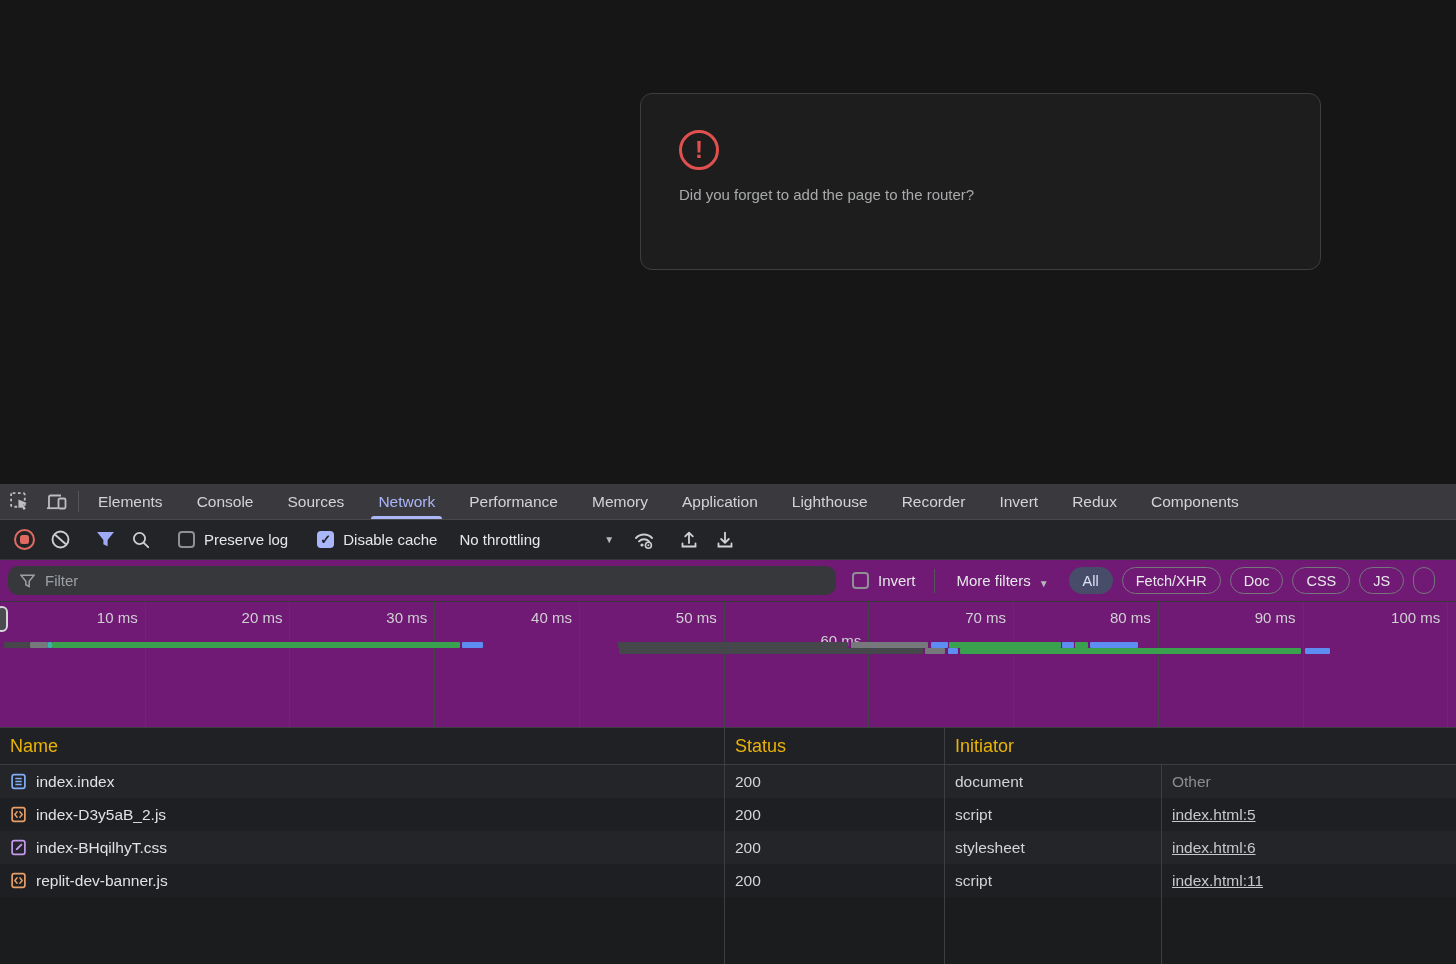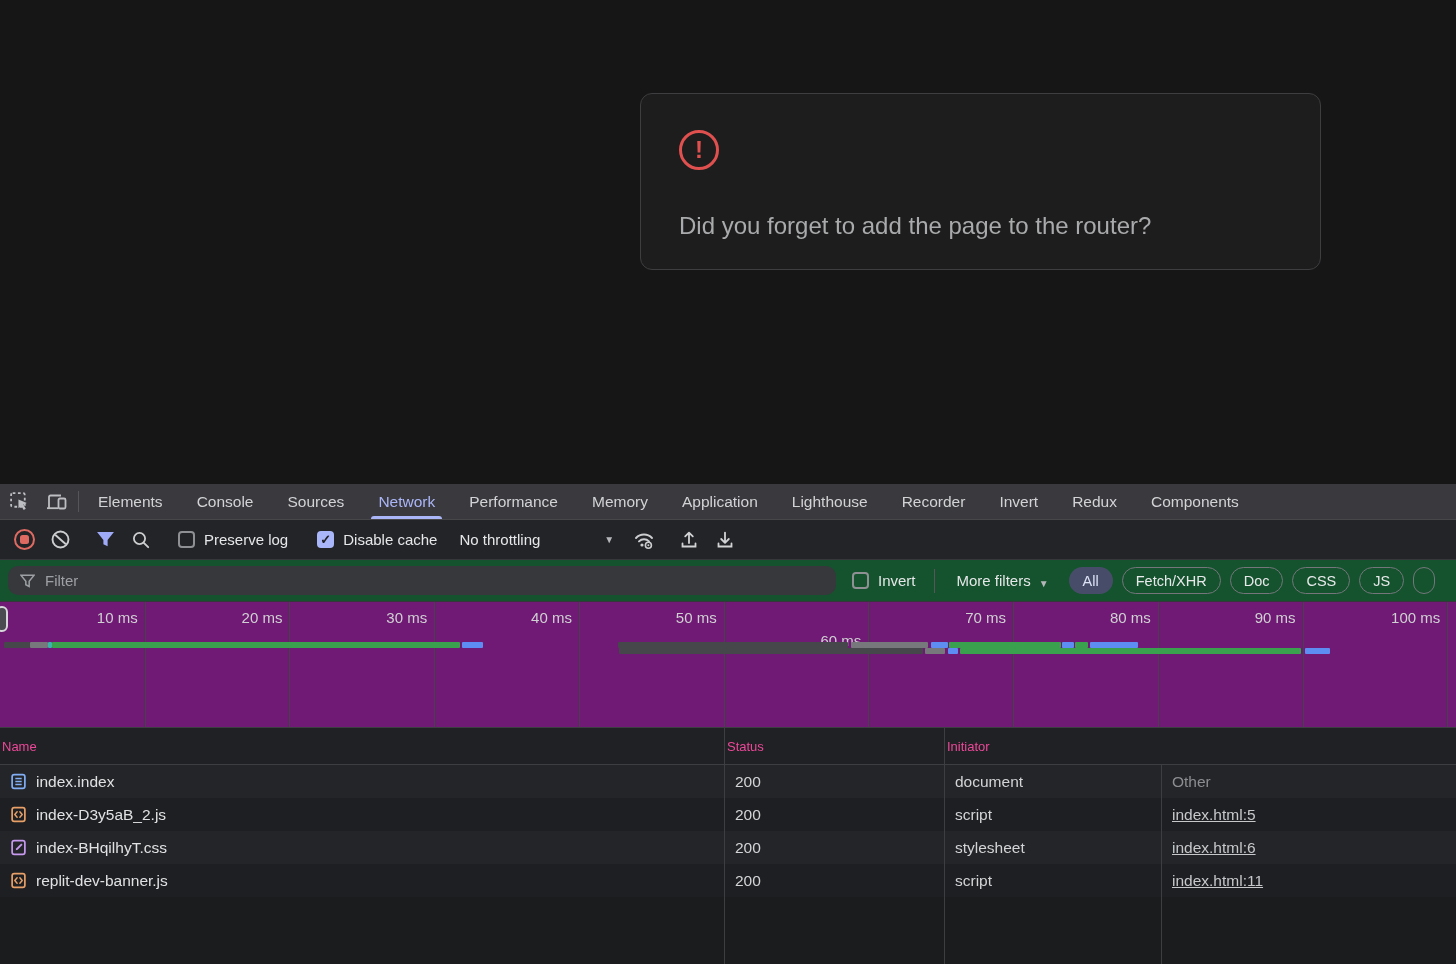--- a/index.html
+++ b/index.html
@@ -9,21 +9,21 @@
 
   
   .viewport { position:absolute; top:0; left:0; width:1456px; height:484px; background:#161617; }
   .error-card { position:absolute; left:640px; top:93px; width:681px; height:177px;
     background:#1d1d1e; border:1px solid #3e3e40; border-radius:12px; padding:36px 38px; }
   .error-head { display:flex; align-items:center; gap:22px; }
   .alert-circle { width:40px; height:40px; border:3.5px solid #e0504e; border-radius:50%;
     display:flex; align-items:center; justify-content:center; color:#e0504e;
     font-weight:bold; font-size:24px; line-height:1; flex:none; }
   .error-title { font-size:33px; font-weight:bold; color:#d8d8d8; letter-spacing:.5px; }
-  .error-msg { margin-top:42px; font-size:24px; color:#a9aaab; }
+  .error-msg { margin-top:16px; font-size:15px; color:#a9aaab; }
 
   
   .devtools { position:absolute; top:484px; left:0; width:1456px; height:480px;
     background:#202124; font-size:15px; }
 
   
   .tabbar { height:36px; background:#3a3a3e; display:flex; align-items:stretch;
     overflow:hidden; white-space:nowrap; border-bottom:1px solid #47474a; }
   .tool-icon-btn { width:38px; display:flex; align-items:center; justify-content:center;
     color:#bdbec1; flex:none; }
@@ -43,21 +43,21 @@
     display:flex; align-items:center; justify-content:center; }
   .rec-inner { width:9px; height:9px; background:#de6a62; border-radius:2.5px; }
   .toolbar .label-check { display:flex; align-items:center; gap:9px; padding:0 8px; color:#e6e7e9; }
   .checkbox { width:17px; height:17px; border-radius:4px; border:2px solid #8f9094; flex:none; }
   .checkbox.checked { border:none; background:#a9b6f9; color:#1f2023; display:flex;
     align-items:center; justify-content:center; font-size:13px; font-weight:bold; }
   .throttle { display:flex; align-items:center; gap:10px; padding:0 10px; color:#e6e7e9; }
   .caret { font-size:10px; color:#b6b7ba; }
 
   
-  .filterrow { height:42px; background:#14532d; display:flex; align-items:center;
+  .filterrow { height:42px; background:#701a75; display:flex; align-items:center;
     padding:0 8px; gap:10px; overflow:hidden; border-bottom:1px solid #36373a; }
   .filter-input { flex:none; width:828px; height:29px; background:#37383c; border-radius:10px;
     display:flex; align-items:center; gap:10px; padding:0 12px; color:#9da0a4; }
   .filter-input .ph { font-size:15px; }
   .check-label { display:flex; align-items:center; gap:9px; color:#e6e7e9; padding:0 6px; }
   .morefilters { display:flex; align-items:flex-end; gap:8px; color:#e6e7e9; padding:0 10px; }
   .pills { display:flex; align-items:center; gap:9px; }
   .pill { height:27px; display:flex; align-items:center; padding:0 13px; border-radius:14px;
     border:1px solid #74767c; color:#e8e9eb; font-size:14.5px; }
   .pill.active { border-color:transparent; background:#474d68; color:#dde1f6; }
@@ -68,22 +68,22 @@
   .tick-line { position:absolute; top:0; bottom:0; width:1px; background:#434447; }
   .tick-label { position:absolute; top:7px; width:90px; text-align:right; color:#cfd0d2; font-size:15px; }
   .tl-handle { position:absolute; left:-4px; top:4px; width:12px; height:26px; border-radius:6px;
     background:#4a4b50; border:2px solid #d6d7da; }
   .lane { position:absolute; left:0; right:0; height:6px; }
   .seg { position:absolute; top:0; height:100%; border-radius:1px; }
 
   
   .nt-grid { display:grid; grid-template-columns:725px 220px 217px 1fr; }
   .nt-header { height:37px; background:#202124; border-bottom:1px solid #3d3e41; }
-  .nt-header .cell { display:flex; align-items:center; padding:0 2px; color:#ec4899;
-    border-right:1px solid #3d3e41; font-size:13px; }
+  .nt-header .cell { display:flex; align-items:center; padding:0 10px; color:#eab308;
+    border-right:1px solid #3d3e41; font-size:18px; }
   .nt-body { display:flex; flex-direction:column; height:280px; }
   .nt-row { height:33px; }
   .nt-row:nth-child(odd) { background:#242528; }
   .nt-row:nth-child(even) { background:#1e1f22; }
   .nt-row .cell { display:flex; align-items:center; gap:9px; padding:0 10px;
     border-right:1px solid #3d3e41; overflow:hidden; color:#d3d4d6; font-size:15.5px; }
   .file-icon { width:17px; height:17px; flex:none; }
   .name-text { color:#e0e1e3; }
   .initiator-other { color:#8b8d90; }
   .initiator-link { color:#c6c8ca; text-decoration:underline; }

